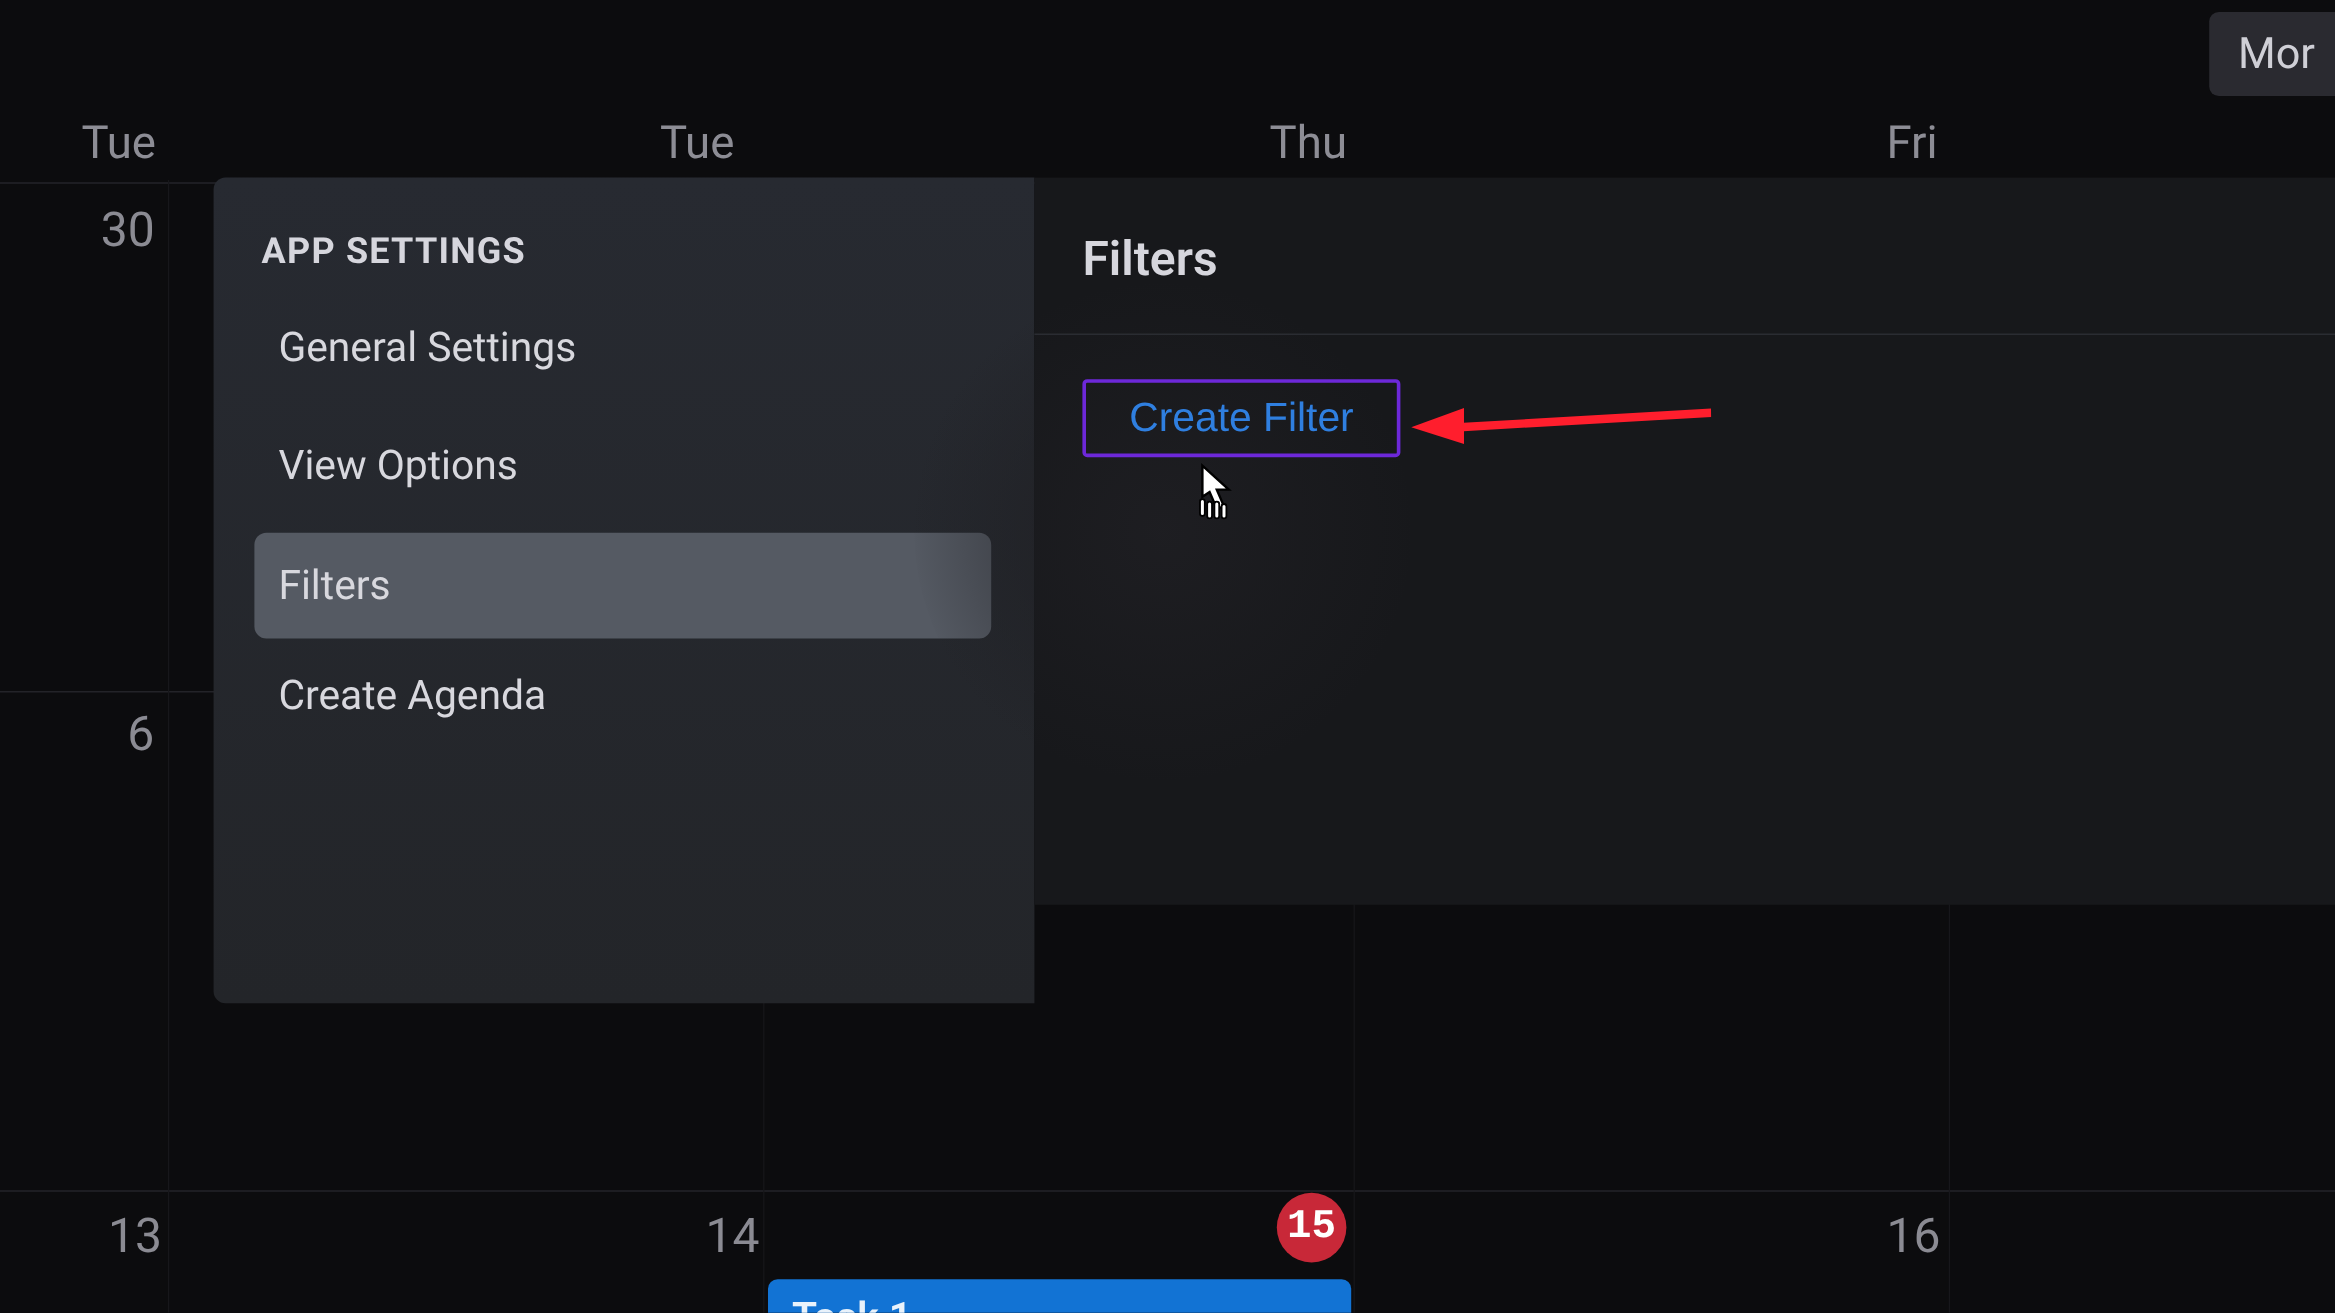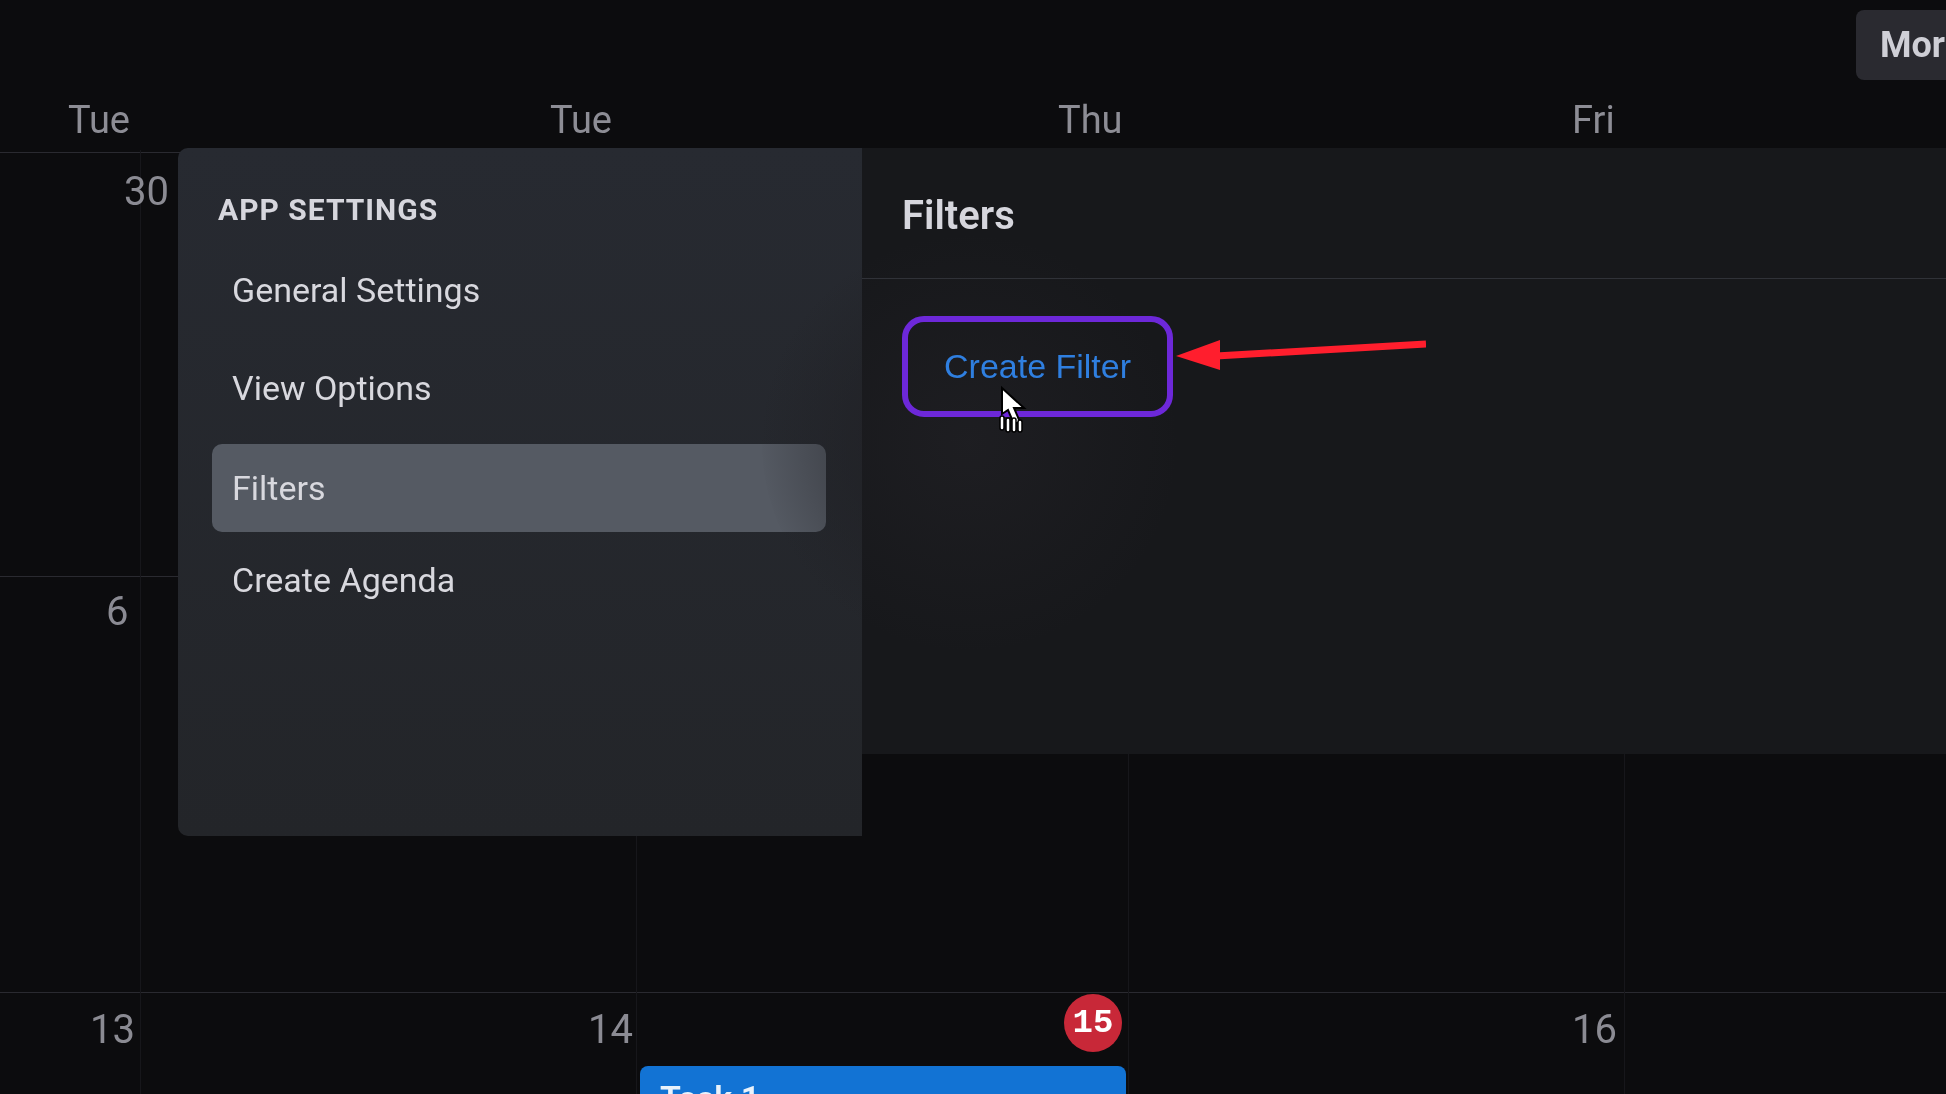--- a/index.html
+++ b/index.html
@@ -15,23 +15,23 @@
 
     
     .top-tab {
       position: absolute;
       top: 10px;
       right: 0;
       background: #2a2a30;
       border-radius: 8px 0 0 8px;
       padding: 14px 0 14px 24px;
       font-size: 36px;
-      font-weight: 700;
+      font-weight: 400;
       color: #cfcfd6;
-      width: 90px;
+      width: 105px;
       overflow: hidden;
       white-space: nowrap;
     }
 
     
     .cal-header {
       position: absolute;
       top: 98px;
       left: 0;
       right: 0;
@@ -57,21 +57,21 @@
     .row2-line { top:576px; }
     .row3-line { top:992px; }
 
     .v1 { left:140px; }
     .v2 { left:636px; }
     .v3 { left:1128px; }
     .v4 { left:1624px; }
 
     
     .dnum { position:absolute; font-size:40px; color:#8b8b93; font-weight:400; }
-    .n30 { top:168px; left:84px;margin-left:40px; }
+    .n30 { top:168px; left:84px; }
     .n6  { top:588px; left:106px; }
     .n13 { top:1006px; left:90px; }
     .n14 { top:1006px; left:588px; }
     .n16 { top:1006px; left:1572px; }
 
     
     .n15wrap { position:absolute; top:994px; left:1064px; width:58px; height:58px; border-radius:50%; background:#c82838; display:flex; align-items:center; justify-content:center; }
     .n15wrap span { color:#fff; font-size:34px; font-weight:700;font-family:Liberation Mono, monospace; }
 
     
@@ -153,23 +153,23 @@
       position:absolute;
       top:88px; left:-100px;
       width:414px; height:414px;
       border-radius:50%;
       background: radial-gradient(circle, rgba(30,30,34,0.95) 0%, rgba(22,22,25,0.0) 72%);
     }
 
     .create-filter-btn {
       position:absolute;
       top:168px; left:40px;
-      padding:25px 36px;
-      border:6px solid #6d28d9;
-      border-radius:22px;
+      padding:10px 36px;
+      border:3px solid #6d28d9;
+      border-radius:4px;
       background:transparent;
       color:#2f7fe0;
       font-size:34px;
       font-weight:500;
       cursor:pointer;
     }
 
     
     .cursor-icon {
       position:absolute;

